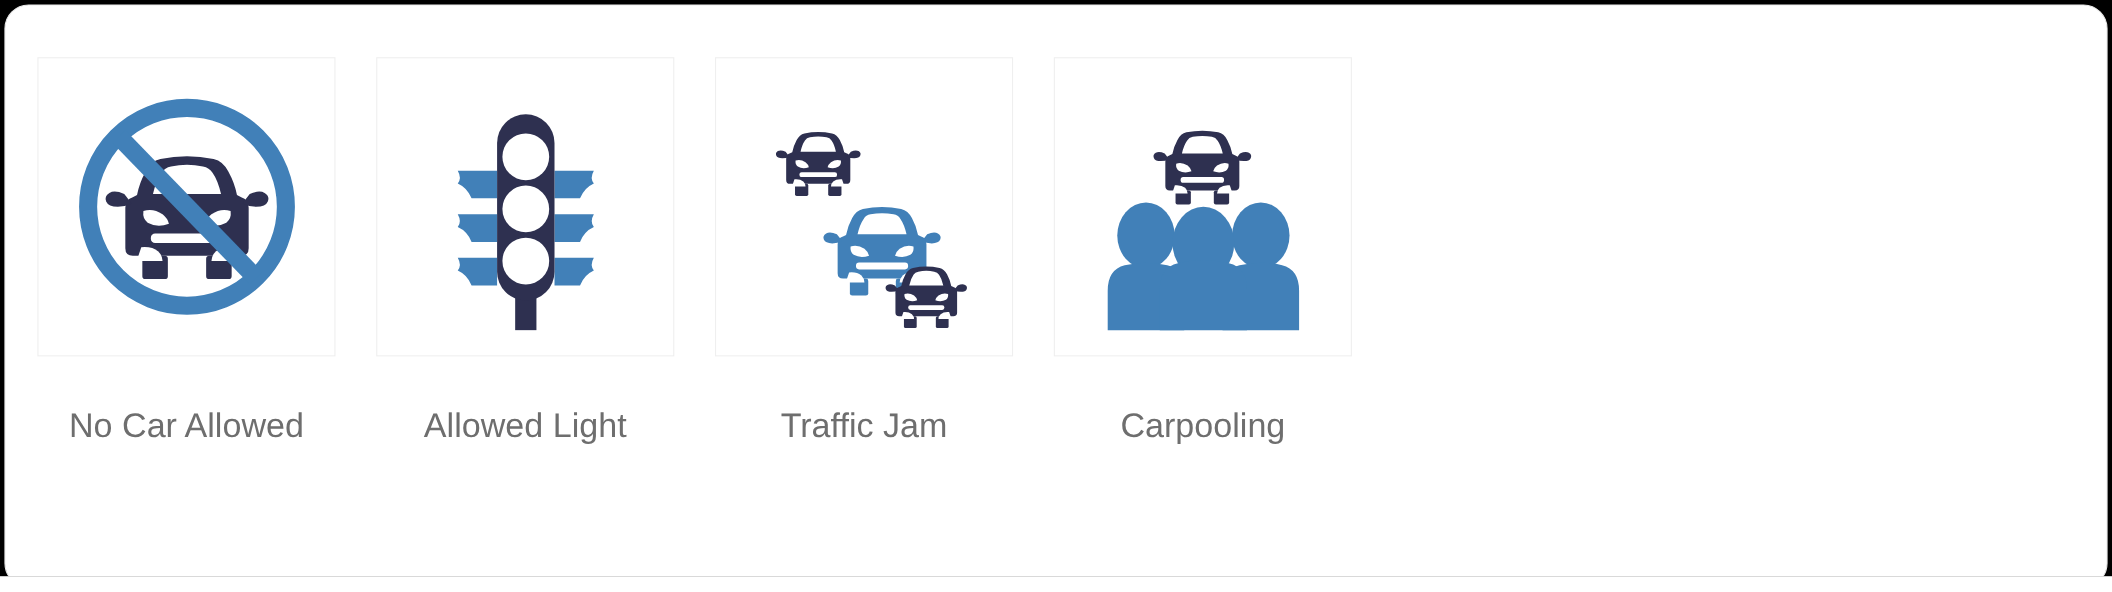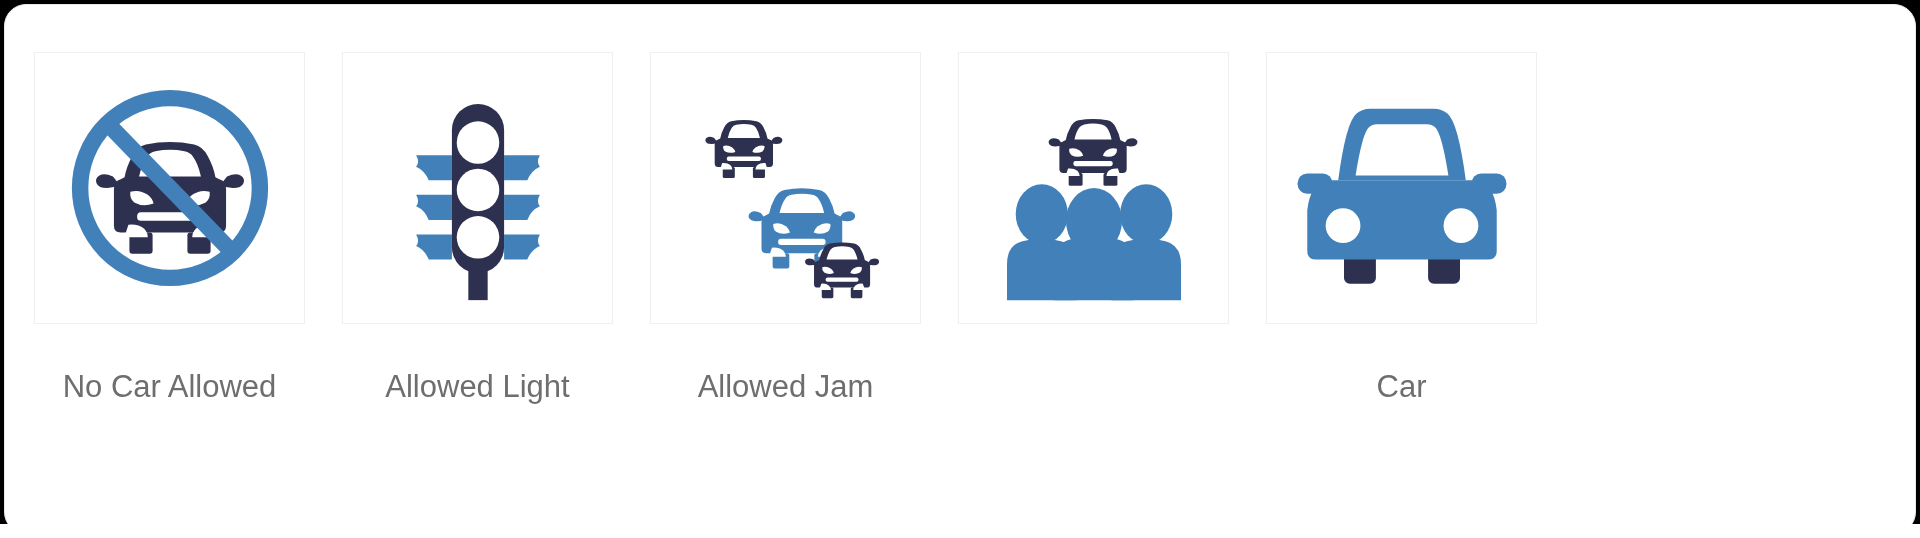--- a/index.html
+++ b/index.html
@@ -198,21 +198,21 @@
             </g>
             <path d="M88 108 q3 -13 8 -20 q3 -5 9 -6 q15 -3 30 0 q6 1 9 6 q5 7 8 20 z" fill="#ffffff"></path>
             <path d="M79 124 q9 -3 18 3 q5 4 6 9 q-11 4 -20 -1 q-5 -4 -4 -11 z" fill="#ffffff"></path>
             <path d="M161 124 q-9 -3 -18 3 q-5 4 -6 9 q11 4 20 -1 q5 -4 4 -11 z" fill="#ffffff"></path>
             <rect x="86" y="145" width="68" height="9" rx="4" fill="#ffffff"></rect>
             <path d="M77 158 q10 -1 16 4 q4 4 4 9 l-20 0 q-3 0 -3 -4 z" fill="#ffffff"></path>
             <path d="M163 158 q-10 -1 -16 4 q-4 4 -4 9 l20 0 q3 0 3 -4 z" fill="#ffffff"></path>
           </g>
         </svg>
       </div>
-      <div class="tile-label">Allowed Jam</div>
+      <div class="tile-label">Traffic Jam</div>
     </div>
 
     <div class="tile">
       <div class="icon-box">
         <svg viewBox="0 0 240 240">
 
           <g transform="translate(47,5) scale(0.60)">
             <g fill="#2e3050">
               <path d="M73 109 q2 -11 8 -22 q5 -10 14 -12 q25 -5 50 0 q9 2 14 12 q6 11 8 22 l4 2 q7 2 7 10 l0 38 q0 7 -7 7 l-102 0 q-7 0 -7 -7 l0 -38 q0 -8 7 -10 z"></path>
               <path d="M61 108 q-9 -4 -14 -1 q-5 3 -3 8 q2 5 11 5 q7 0 13 -3 z"></path>
@@ -234,43 +234,18 @@
             <path d="M30 236 l0 -37 q0 -20 16 -24 q20 -5 40 0 q16 4 16 24 l0 37 z"></path>
 
             <ellipse cx="174" cy="147" rx="27" ry="31"></ellipse>
             <path d="M138 236 l0 -37 q0 -20 16 -24 q20 -5 40 0 q16 4 16 24 l0 37 z"></path>
 
             <ellipse cx="120" cy="154" rx="29" ry="34"></ellipse>
             <path d="M79 236 l0 -38 q0 -21 17 -25 q24 -6 48 0 q17 4 17 25 l0 38 z"></path>
           </g>
         </svg>
       </div>
-    </div>
-
-    <div class="tile">
-      <div class="icon-box">
-        <svg viewBox="0 0 240 240">
-
-          <g fill="#2e3050">
-            <rect x="60" y="186" width="33" height="33" rx="6"></rect>
-            <rect x="147" y="186" width="33" height="33" rx="6"></rect>
-          </g>
-
-          <g fill="#4180b8">
-            <rect x="12" y="105" width="36" height="21" rx="10"></rect>
-            <rect x="192" y="105" width="36" height="21" rx="10"></rect>
-          </g>
-
-          <path d="M54 112 q8 -60 19 -69 q6 -5 14 -5 l66 0 q8 0 14 5 q11 9 19 69 z" fill="#4180b8"></path>
-
-          <path d="M72 107 q7 -44 14 -50 q3 -3 8 -3 l52 0 q5 0 8 3 q7 6 14 50 z" fill="#ffffff"></path>
-
-          <path d="M22 143 q3 -26 18 -31 l160 0 q15 5 18 31 l0 42 q0 9 -9 9 l-178 0 q-9 0 -9 -9 z" fill="#4180b8"></path>
-
-          <circle cx="59" cy="159" r="18" fill="#ffffff"></circle>
-          <circle cx="181" cy="159" r="18" fill="#ffffff"></circle>
-        </svg>
-      </div>
-      <div class="tile-label">Car</div>
-    </div>
+      <div class="tile-label">Carpooling</div>
+    </div>
+
 
   </div>
 </div>
 
 </body></html>

